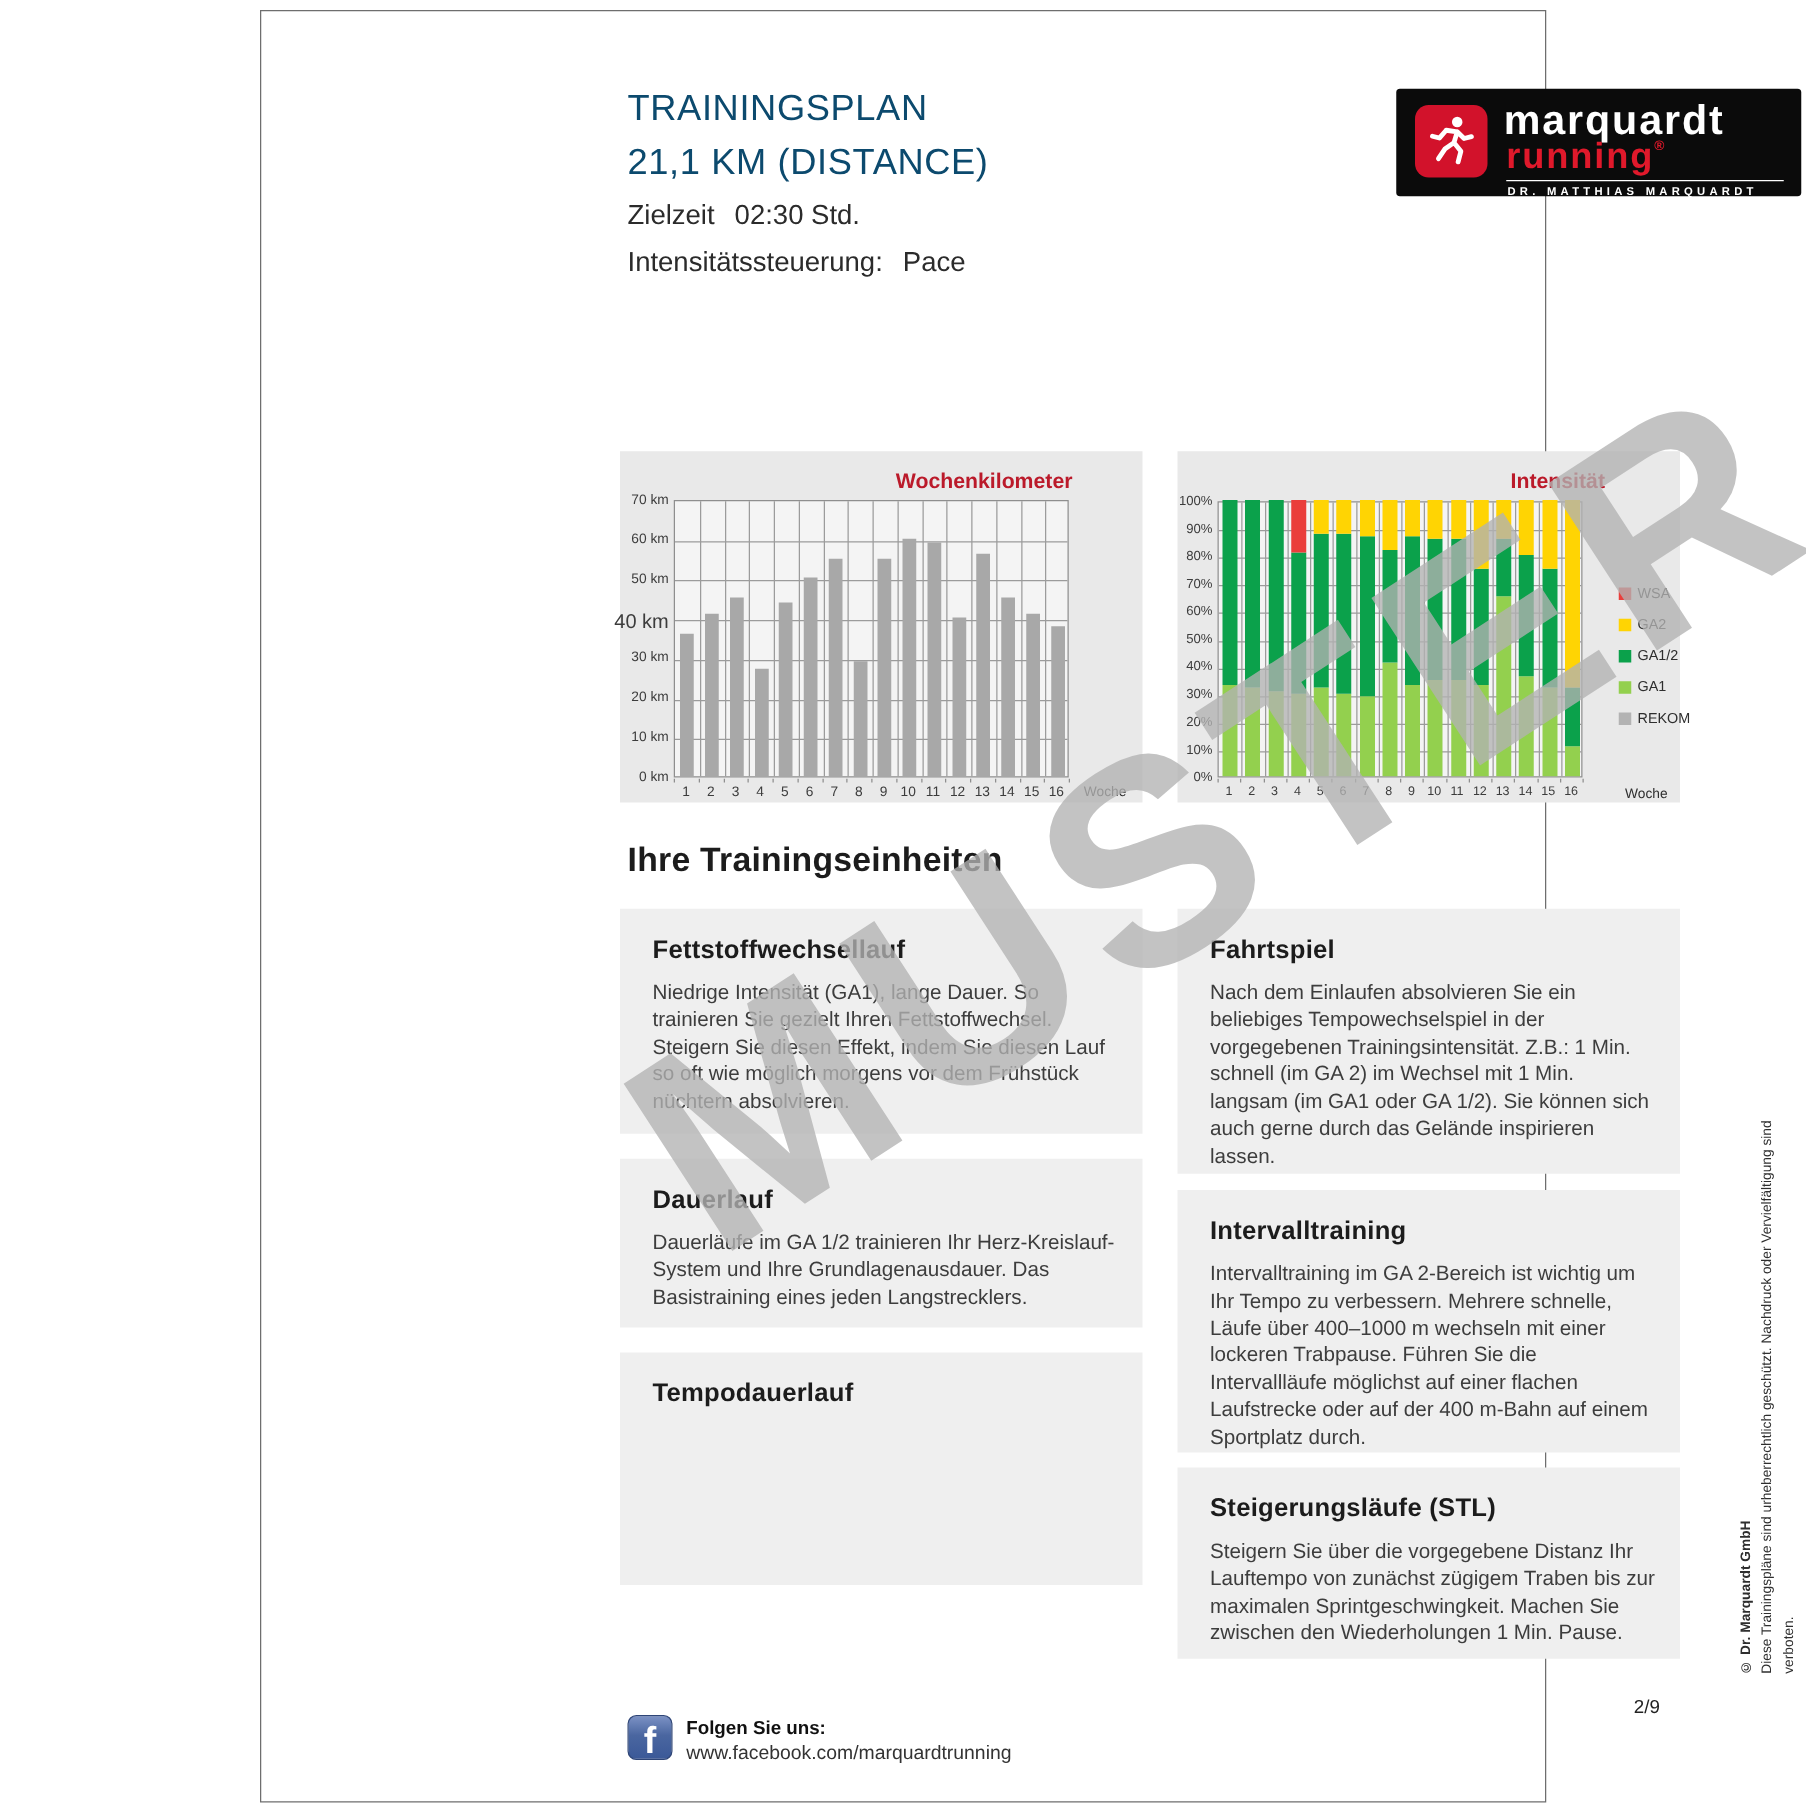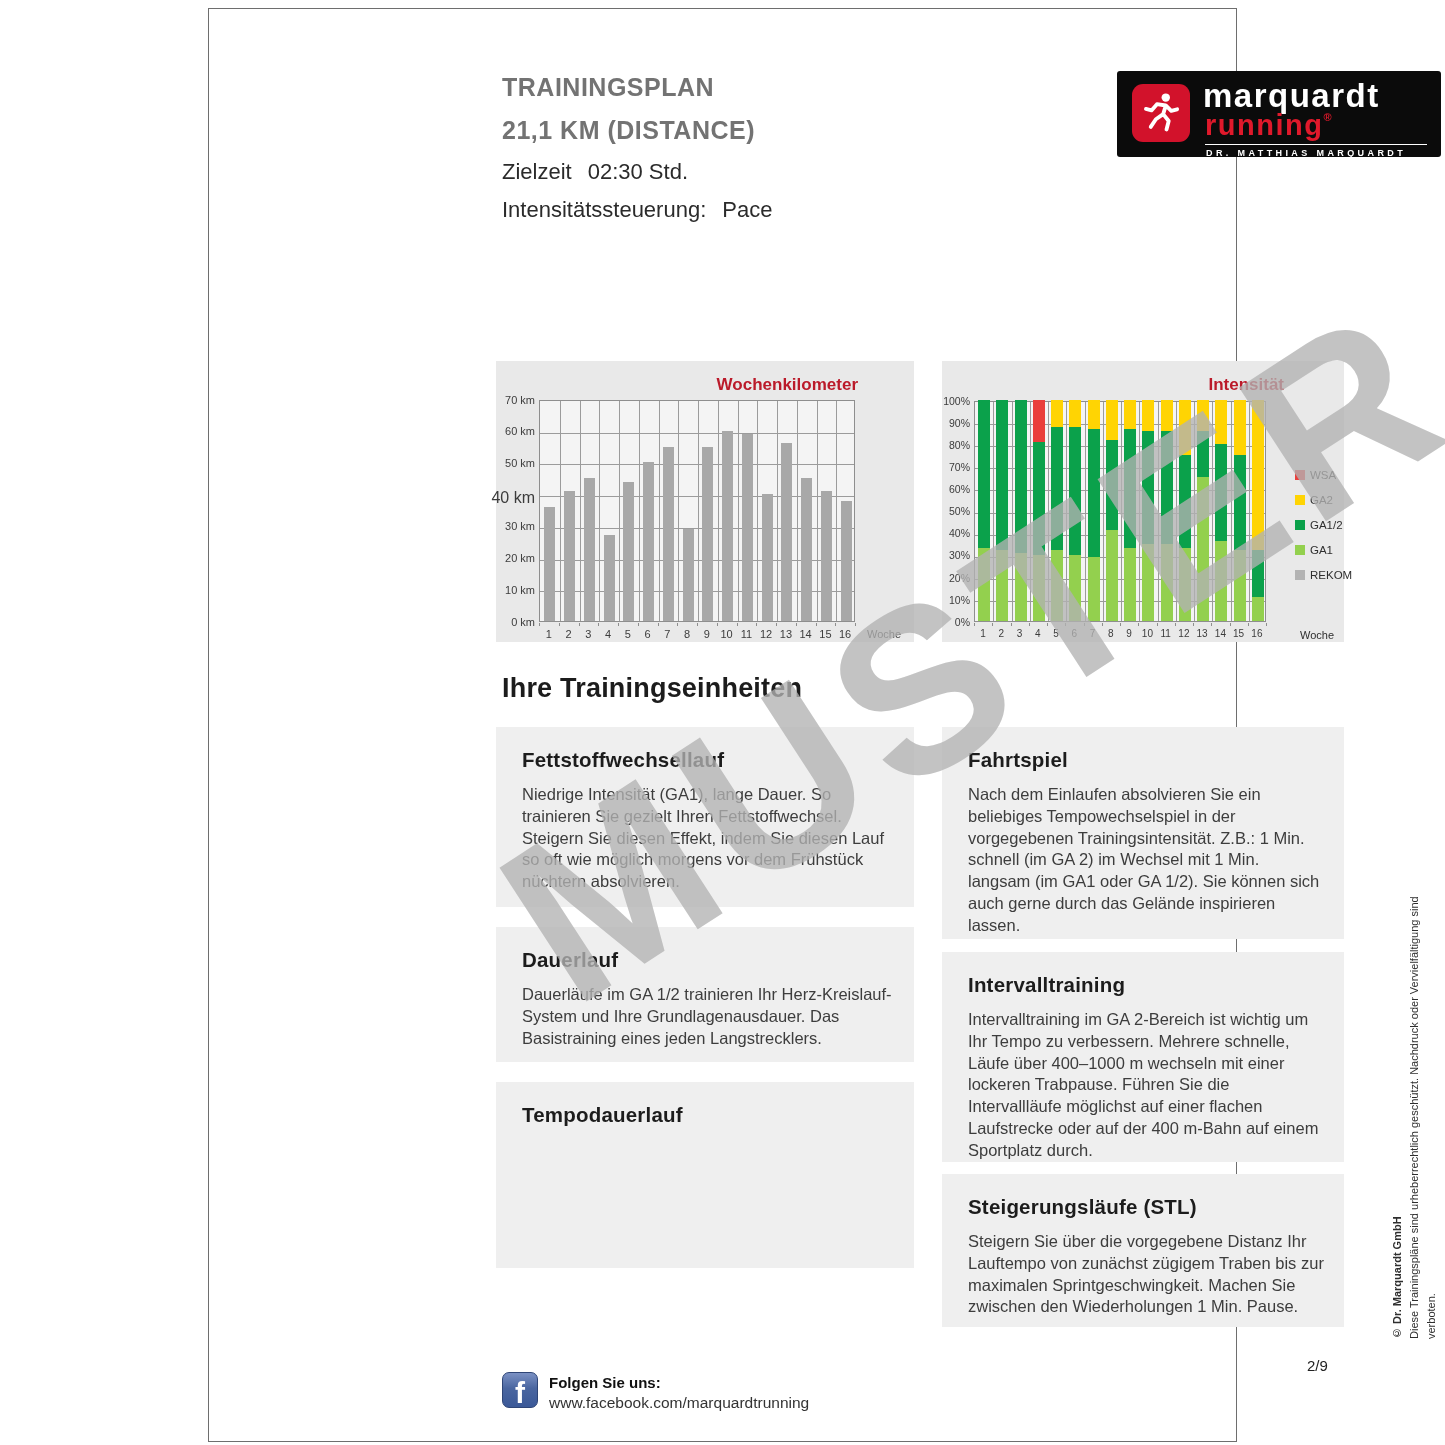--- a/index.html
+++ b/index.html
@@ -1,20 +1,20 @@
 <!DOCTYPE html>
 <html><head>
 <meta charset="utf-8">
 <style>
   * { margin:0; padding:0; box-sizing:border-box; }
   html,body { width:1445px; height:1445px; background:#fff; font-family:"Liberation Sans", sans-serif; overflow:hidden; position:relative; }
   .sheet { position:absolute; left:208px; top:8px; width:1029px; height:1434px; background:#fff; border:1px solid #6e6e6e; }
 
   
-  .doc-title { position:absolute; left:293px; top:57px; color:#737373; font-size:25px; font-weight:bold; letter-spacing:0.5px; line-height:43px; }
+  .doc-title { position:absolute; left:293px; top:57px; color:#0c4a6e; font-size:29px; font-weight:normal; letter-spacing:0.5px; line-height:43px; }
   .meta-row { position:absolute; left:293px; font-size:22px; color:#2b2b2b; display:flex; gap:16px; }
   .meta-row .lbl { font-weight:normal; }
   .meta1 { top:150px; }
   .meta2 { top:188px; }
 
   
   .logo { position:absolute; left:908px; top:62px; width:324px; height:86px; background:#0b0b0b; border-radius:3px; }
   .logo-sq { position:absolute; left:15px; top:13px; width:58px; height:58px; background:#d2122b; border-radius:11px; display:flex; align-items:center; justify-content:center; }
   .logo-word1 { position:absolute; left:86px; top:6px; color:#fff; font-size:33px; font-weight:bold; letter-spacing:1.5px; }
   .logo-word2 { position:absolute; left:88px; top:38px; color:#e0192b; font-size:29px; font-weight:bold; letter-spacing:1.5px; }

